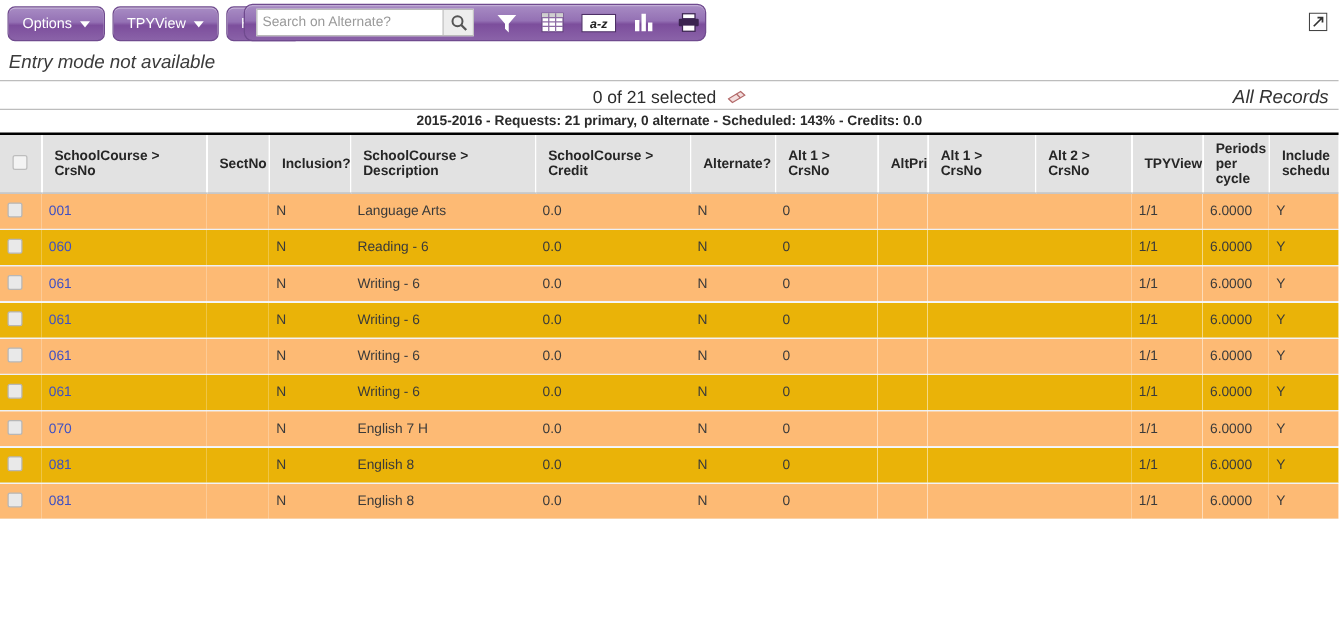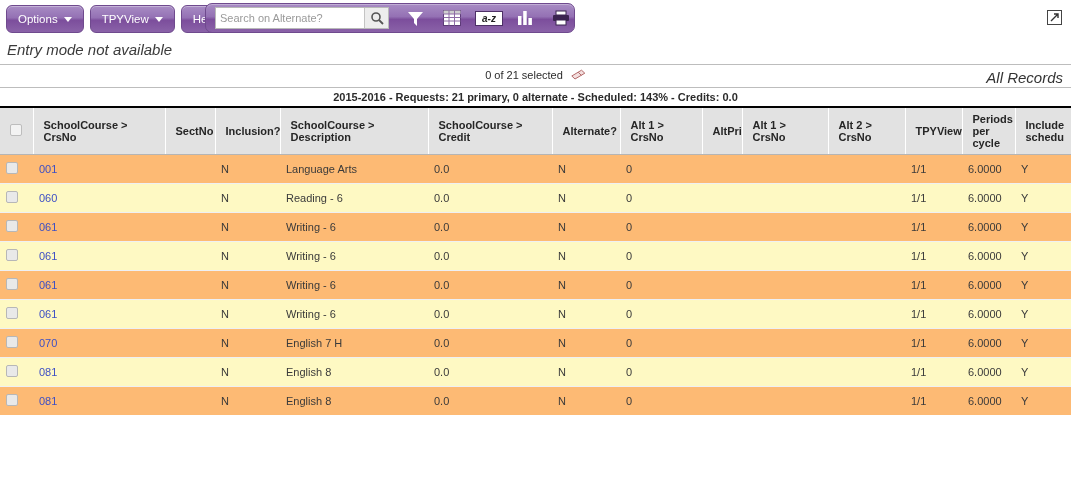--- a/index.html
+++ b/index.html
@@ -49,21 +49,21 @@
   .menu-btn .caret {
     width: 0; height: 0;
     border-left: 4px solid transparent;
     border-right: 4px solid transparent;
     border-top: 5px solid #ffffff;
     display: inline-block;
   }
 
   .action-bar {
     position: absolute;
-    left: 205px;
+    left: 195px;
     top: 3px;
     height: 30px;
     width: 370px;
     border-radius: 7px;
     background: linear-gradient(to bottom, #a88cc4 0%, #9471b4 45%, #7c4e9c 55%, #8a62a8 100%);
     border: 1px solid #6f4a8e;
     box-shadow: inset 0 1px 0 rgba(255,255,255,0.3);
     display: flex;
     align-items: center;
     padding-left: 9px;
@@ -128,21 +128,21 @@
     border-bottom: 1px solid #bdbdbd;
     height: 22px;
     margin-top: 6px;
     background: #ffffff;
   }
   .sel-center {
     position: absolute;
     left: 0; right: 0;
     top: 4px;
     text-align: center;
-    font-size: 11px;
+    font-size: 14px;
     color: #2b2b2b;
   }
   .eraser {
     display: inline-block;
     vertical-align: -2px;
     margin-left: 5px;
     cursor: pointer;
   }
   .all-records {
     position: absolute;
@@ -192,21 +192,21 @@
     border-bottom: 1px solid #eef0f4;
     padding: 5px 6px;
     height: 29px;
     box-sizing: border-box;
     color: #3a3a3a;
     vertical-align: middle;
     overflow: hidden;
     white-space: nowrap;
   }
   .grid tbody tr { background: #fdba74; }
-  .grid tbody tr.alt { background: #fef9c3; }
+  .grid tbody tr.alt { background: #eab308; }
   .crs-link {
     color: #3d4fc4;
     text-decoration: none;
     cursor: pointer;
   }
   .cb {
     width: 12px; height: 12px;
     border: 1px solid #b7b7b7;
     background: #e9e9e9;
     border-radius: 2px;

